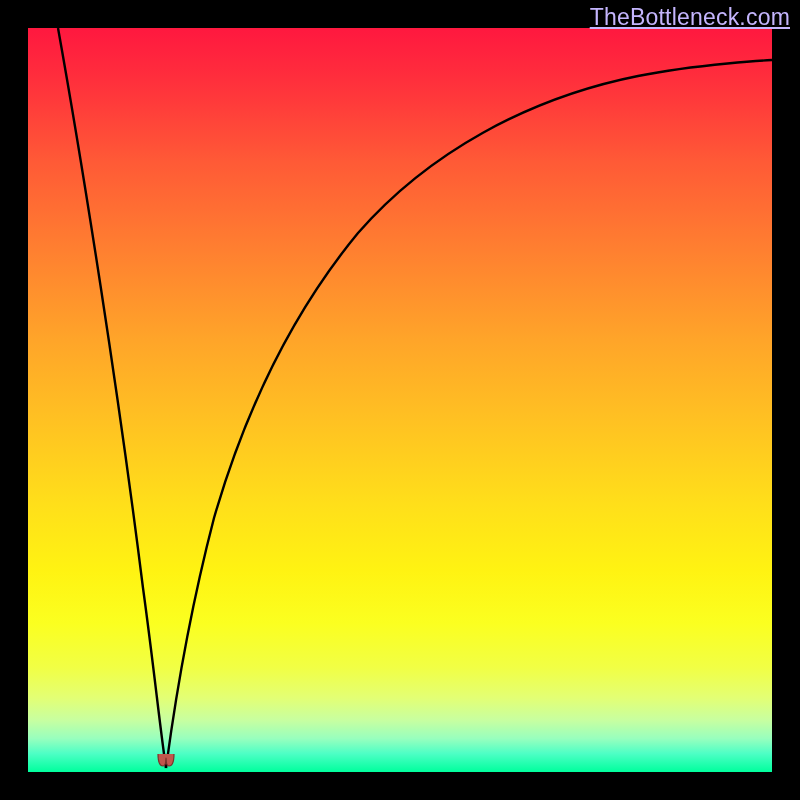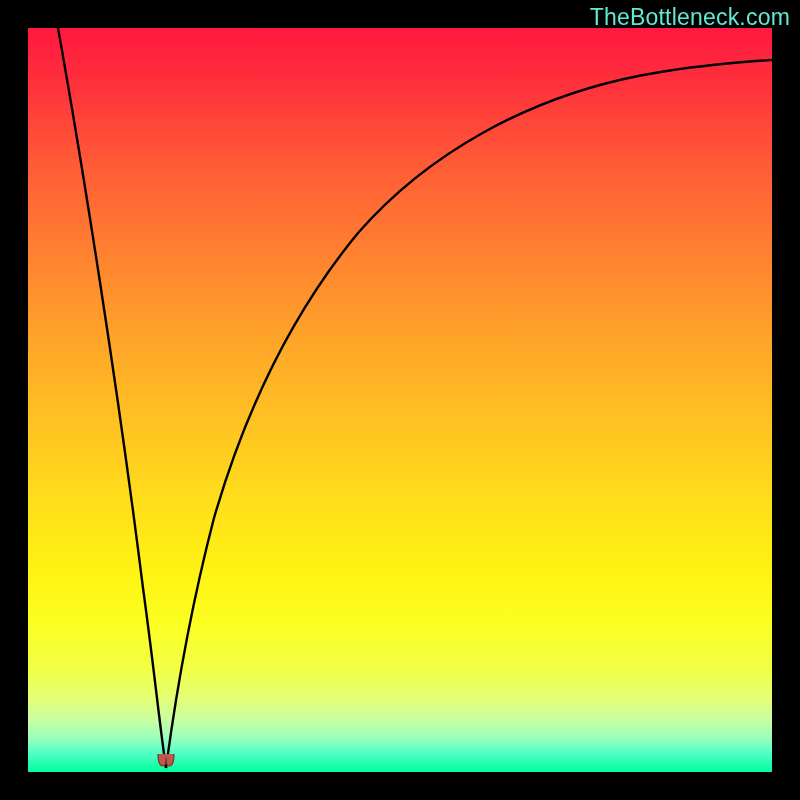--- a/index.html
+++ b/index.html
@@ -38,25 +38,26 @@
       #c8ffa0 93%,
       #98ffbe 95.5%,
       #4effc5 97.5%,
       #00ff9d 100%
     );
   }
   .watermark {
     position: absolute;
     top: 4px;
     right: 10px;
-    color: #5eead4;
+    color: #c4b5fd;
     font-size: 23px;
     letter-spacing: 0.2px;
     font-weight: 400;
     user-select: none;
+    text-decoration: underline;
   }
   svg.curve {
     position: absolute;
     left: 0; top: 0;
     width: 744px; height: 744px;
     overflow: visible;
   }
   .marker {
     position: absolute;
     width: 22px;

